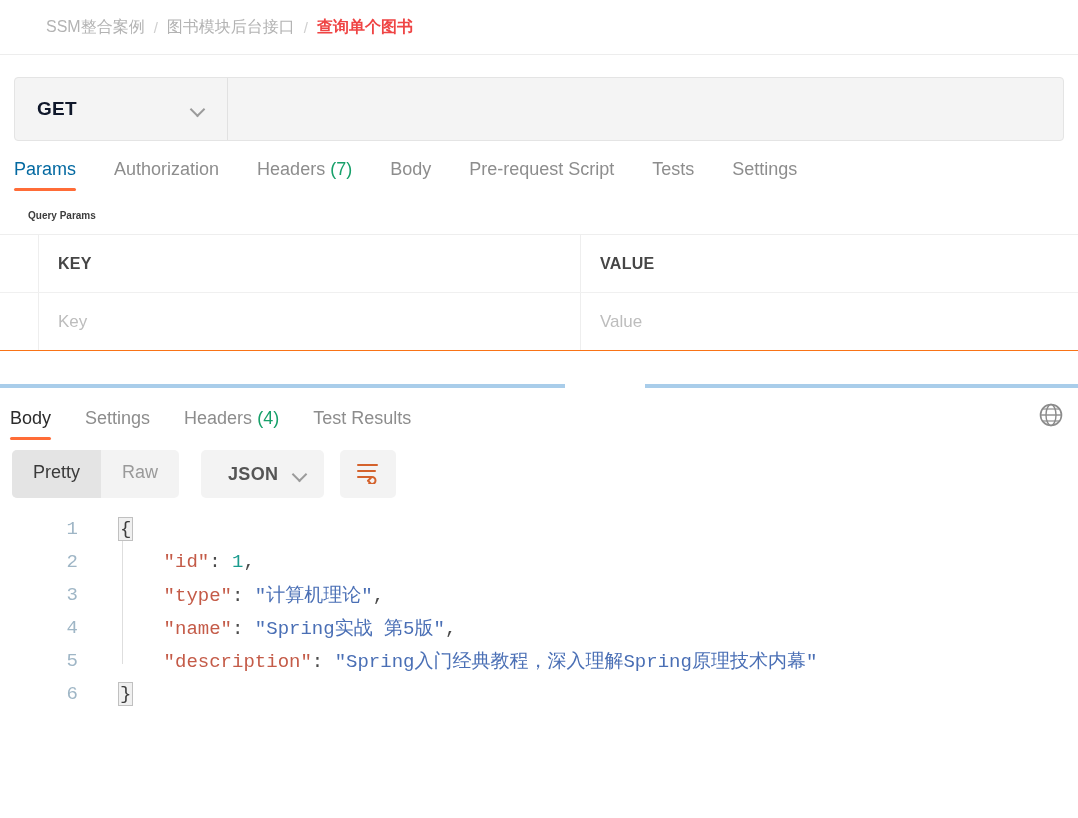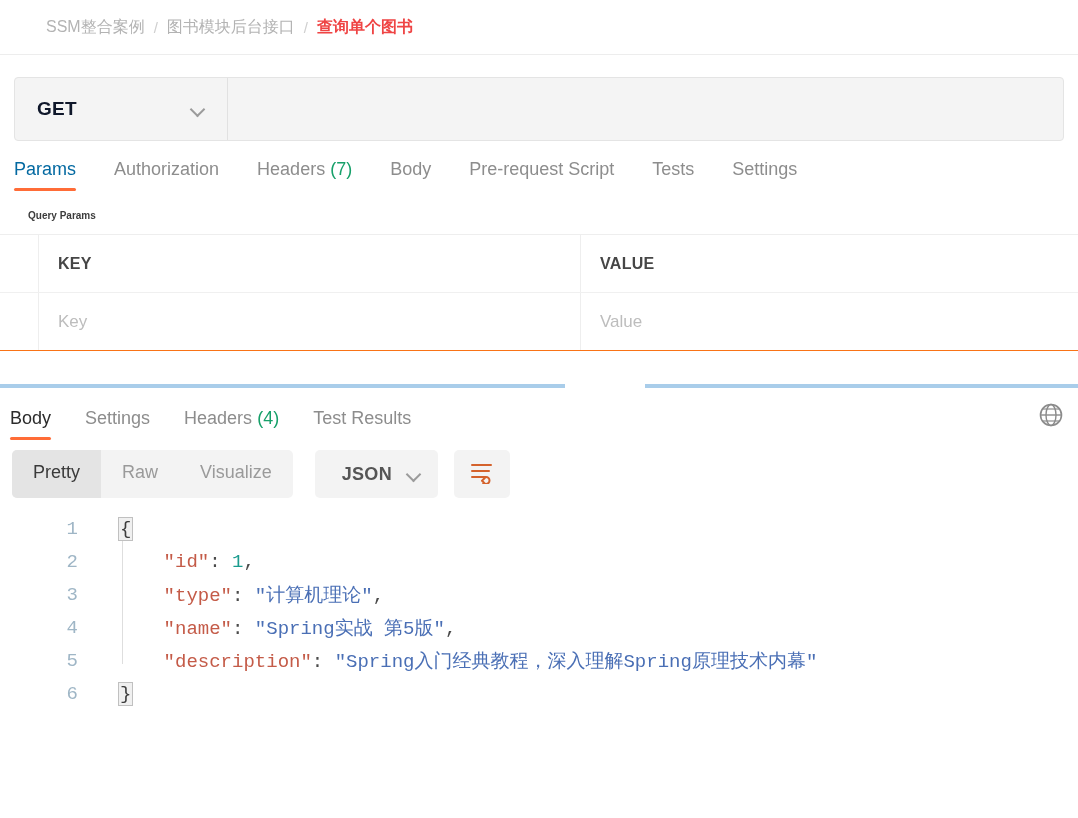--- a/index.html
+++ b/index.html
@@ -450,23 +450,20 @@
 </div>
 
 <div class="fmt-bar">
   <div class="seg">
     <div class="seg-item active">
       <span>Pretty</span>
     </div>
     <div class="seg-item">
       <span>Raw</span>
     </div>
-    <div class="seg-item">
-      <span>Visualize</span>
-    </div>
   </div>
 
   <div class="lang">
     <span class="lang-label">JSON</span>
     <span class="chev"></span>
   </div>
 
   <div class="wrap-btn">
     <span>
       <svg width="26" height="24" viewBox="0 0 26 24">

